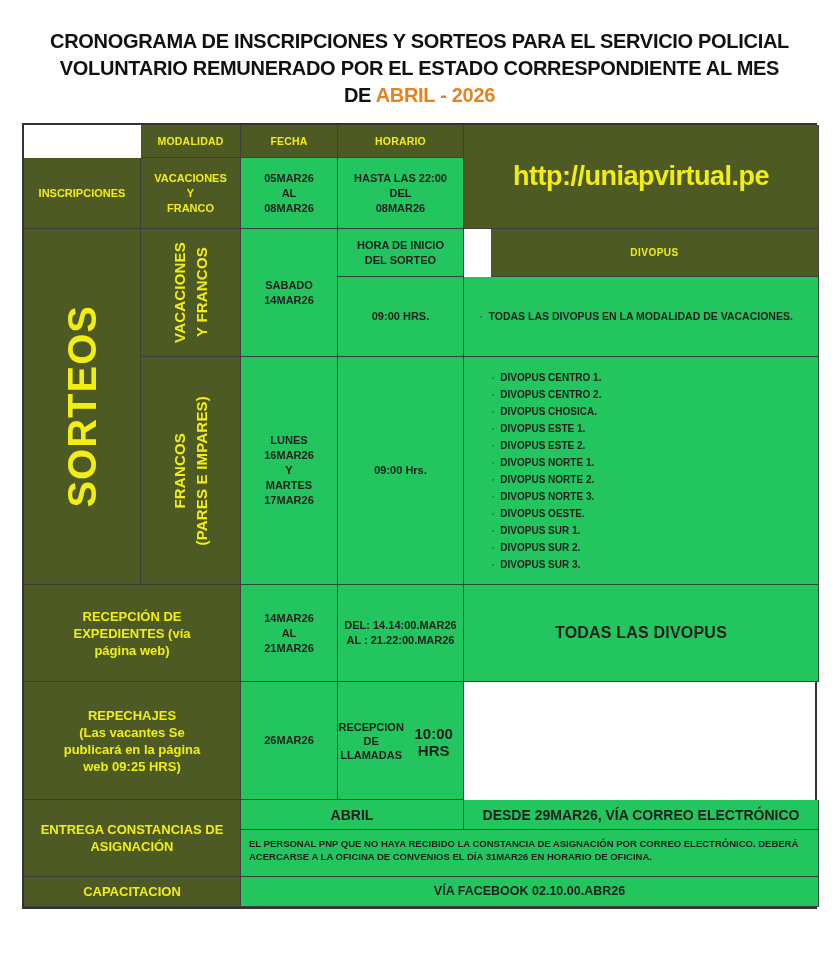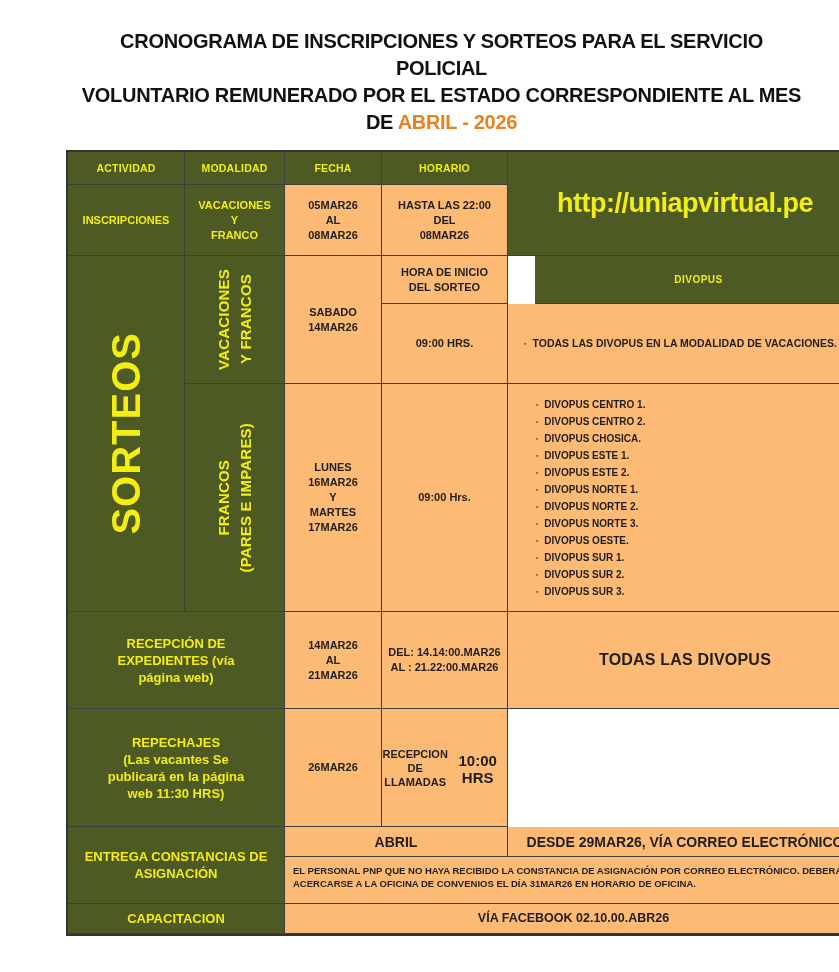--- a/index.html
+++ b/index.html
@@ -9,21 +9,21 @@
     --ink:#1f1f1f;
     --border:#3e3e3e;
   }
   *{box-sizing:border-box;margin:0;padding:0;}
   html,body{width:839px;background:#ffffff;}
   body{
     font-family:"Liberation Sans","DejaVu Sans",sans-serif;
     color:var(--ink);
     width:839px;height:972px;overflow:hidden;
   }
-  .page{width:839px;padding-top:28px;padding-left:44px;}
+  .page{width:839px;padding-top:28px;}
   .title{
     text-align:center;font-weight:bold;font-size:20px;line-height:27px;
     color:#111;letter-spacing:-0.3px;padding:0 30px;margin-bottom:14px;
   }
   .title .hl{color:var(--orange);}
   .grid{
     margin-left:22px;
     width:795px;
     display:grid;
     grid-template-columns:117px 100px 97px 126px 355px;
@@ -32,21 +32,21 @@
     background:#fff;
   }
   .cell{
     border-right:1px solid var(--border);
     border-bottom:1px solid var(--border);
     display:flex;align-items:center;justify-content:center;
     text-align:center;white-space:pre-line;
     font-weight:bold;overflow:hidden;
   }
   .olive{background:var(--olive);color:var(--yellow);}
-  .white{background:#fdba74;color:var(--ink);}
+  .white{background:#22c55e;color:var(--ink);}
   .hdr{font-size:10.5px;letter-spacing:0.2px;}
   .vert{writing-mode:vertical-rl;transform:rotate(180deg);}
   .sorteos-label{font-size:40px;letter-spacing:1px;}
   .vert-sub{font-size:15px;line-height:22px;letter-spacing:0.2px;}
   .cell-sm{font-size:11px;line-height:15px;}
   .url-cell{font-size:27px;letter-spacing:-0.5px;}
   .divopus-hdr{font-size:10px;letter-spacing:0.5px;margin-left:27px;}
   .big-black{font-size:16px;letter-spacing:0.2px;}
   .mid{font-size:14px;}
   .note{font-size:9.5px;line-height:13px;text-align:left;justify-content:flex-start;padding:4px 8px;align-items:flex-start;padding-top:7px;}
@@ -72,21 +72,20 @@
 <div class="page">
 
   <div class="title">
     <div>CRONOGRAMA DE INSCRIPCIONES Y SORTEOS PARA EL SERVICIO POLICIAL</div>
     <div>VOLUNTARIO REMUNERADO POR EL ESTADO CORRESPONDIENTE AL MES</div>
     <div><span>DE</span> <span class="hl">ABRIL - 2026</span></div>
   </div>
 
   <div class="grid">
 
-    <div class="cell olive hdr" style="grid-column:1;grid-row:1;">ACTIVIDAD</div>
     <div class="cell olive hdr" style="grid-column:2;grid-row:1;">MODALIDAD</div>
     <div class="cell olive hdr" style="grid-column:3;grid-row:1;">FECHA</div>
     <div class="cell olive hdr" style="grid-column:4;grid-row:1;">HORARIO</div>
     <div class="cell olive url-cell" style="grid-column:5;grid-row:1 / span 2;">http://uniapvirtual.pe</div>
 
     <div class="cell olive cell-sm" style="grid-column:1;grid-row:2;">INSCRIPCIONES</div>
     <div class="cell olive cell-sm" style="grid-column:2;grid-row:2;">VACACIONES
 Y
 FRANCO</div>
     <div class="cell white cell-sm" style="grid-column:3;grid-row:2;">05MAR26
@@ -124,21 +123,21 @@
     <div class="cell white cell-sm" style="grid-column:3;grid-row:6;">14MAR26
 AL
 21MAR26</div>
     <div class="cell white cell-sm" style="grid-column:4;grid-row:6;">DEL: 14.14:00.MAR26
 AL : 21.22:00.MAR26</div>
     <div class="cell white big-black" style="grid-column:5;grid-row:6;">TODAS LAS DIVOPUS</div>
 
     <div class="cell olive left-col" style="grid-column:1 / span 2;grid-row:7;">REPECHAJES
 (Las vacantes Se
 publicará en la página
-web 11:30 HRS)</div>
+web 09:25 HRS)</div>
     <div class="cell white cell-sm" style="grid-column:3;grid-row:7;">26MAR26</div>
     <div class="cell white stack" style="grid-column:4;grid-row:7;">
       <span class="llamadas-sub" style="white-space:pre-line;">RECEPCION DE
 LLAMADAS</span>
       <span class="llamadas-hora">10:00 HRS</span>
     </div>
 
     <div class="cell olive left-col" style="grid-column:1 / span 2;grid-row:8 / span 2;">ENTREGA CONSTANCIAS DE
 ASIGNACIÓN</div>
     <div class="cell white mid" style="grid-column:3 / span 2;grid-row:8;">ABRIL</div>

